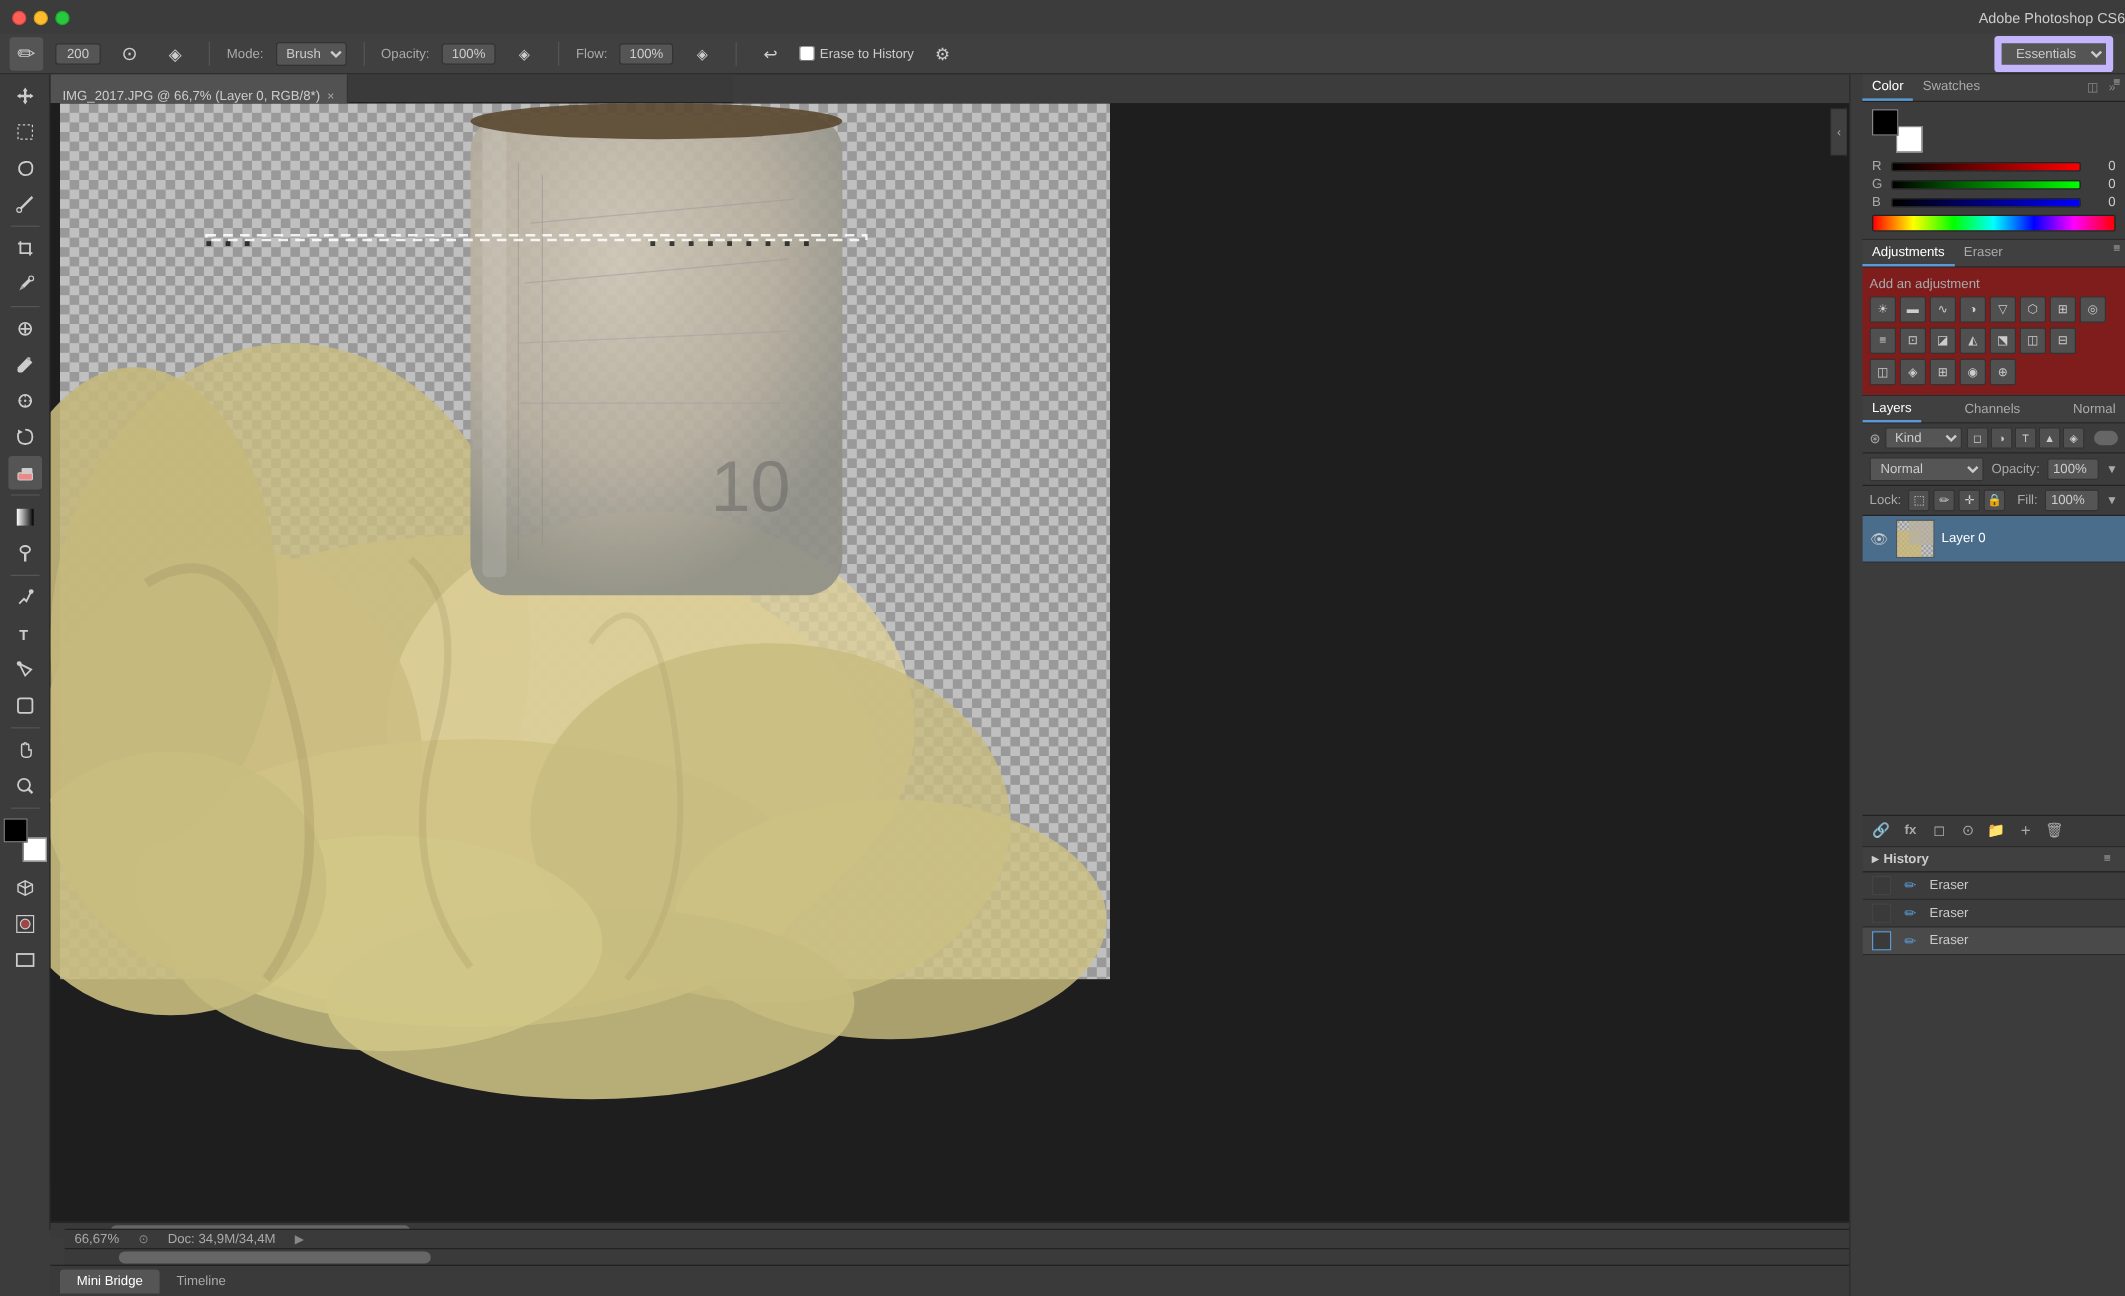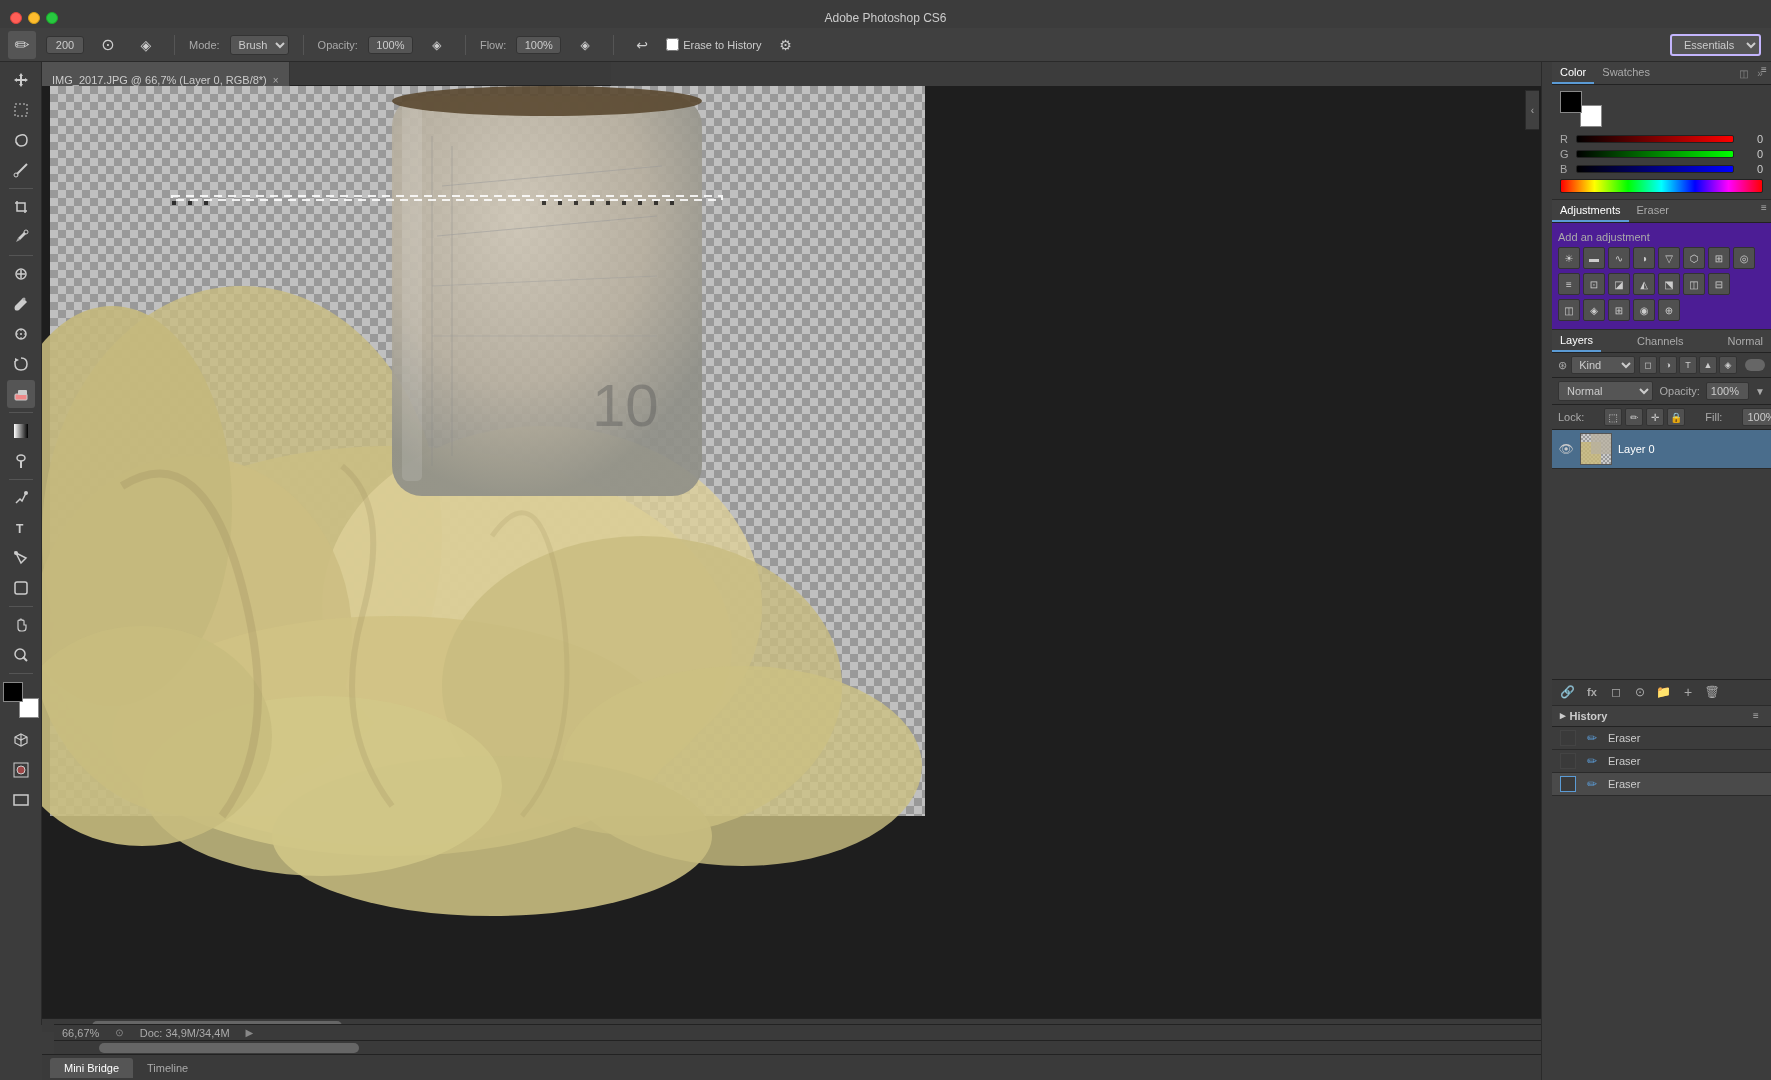--- a/index.html
+++ b/index.html
@@ -15,22 +15,22 @@
     }
 
     
     #titlebar {
       position: absolute;
       top: 0; left: 0; right: 0;
       height: 36px;
       background: #3c3c3c;
       display: flex;
       align-items: center;
-      justify-content: center;
-      border-bottom: 1px solid #f9a8d4;
+      justify-content: flex-end;
+      border-bottom: 7px solid #f9a8d4;
     }
     #titlebar .traffic-lights {
       position: absolute;
       left: 10px;
       display: flex;
       gap: 6px;
       align-items: center;
     }
     .traffic-light {
       width: 12px; height: 12px;
@@ -88,21 +88,21 @@
     .divider-v {
       width: 1px;
       height: 20px;
       background: #555;
       margin: 0 4px;
     }
     .workspace-select {
       position: absolute;
       right: 10px;
       background: #555;
-      border: 2px solid #c4b5fd;
+      border: 6px solid #c4b5fd;
       color: #ccc;
       font-size: 11px;
       padding: 2px 8px;
       border-radius: 3px;
       cursor: pointer;
     }
 
     
     #tabbar {
       position: absolute;
@@ -274,21 +274,21 @@
       background: linear-gradient(to right, #f00, #ff0, #0f0, #0ff, #00f, #f0f, #f00);
       border: 1px solid #222;
       border-radius: 2px;
       margin-top: 4px;
       cursor: pointer;
     }
 
     
     .adj-panel-body {
       padding: 4px 6px;
-      background: #4c1d95;
+      background: #7f1d1d;
     }
     .adj-title {
       font-size: 11px;
       color: #aaa;
       padding: 4px 0;
     }
     .adj-icons-row {
       display: flex;
       gap: 3px;
       flex-wrap: wrap;
@@ -393,21 +393,21 @@
       padding: 2px 4px;
       border-radius: 2px;
       width: 45px;
       cursor: pointer;
     }
 
     .lock-row {
       display: flex;
       align-items: center;
       padding: 3px 6px;
-      gap: 20px;
+      gap: 6px;
       border-bottom: 1px solid #222;
       background: #3c3c3c;
       font-size: 11px;
       color: #aaa;
     }
     .lock-icons { display: flex; gap: 3px; }
     .lock-icon-btn {
       width: 18px; height: 18px;
       background: #505050;
       border: 1px solid #333;

